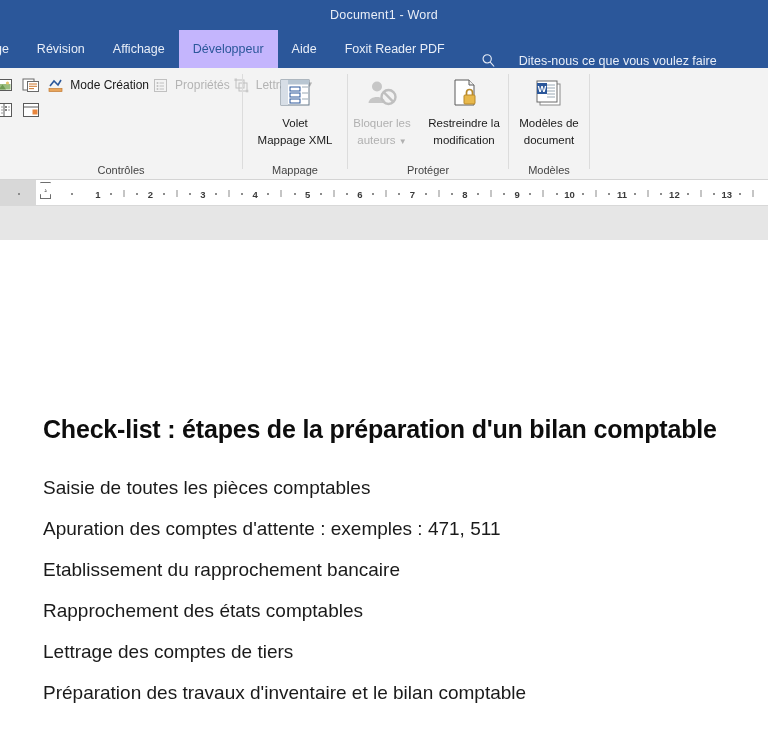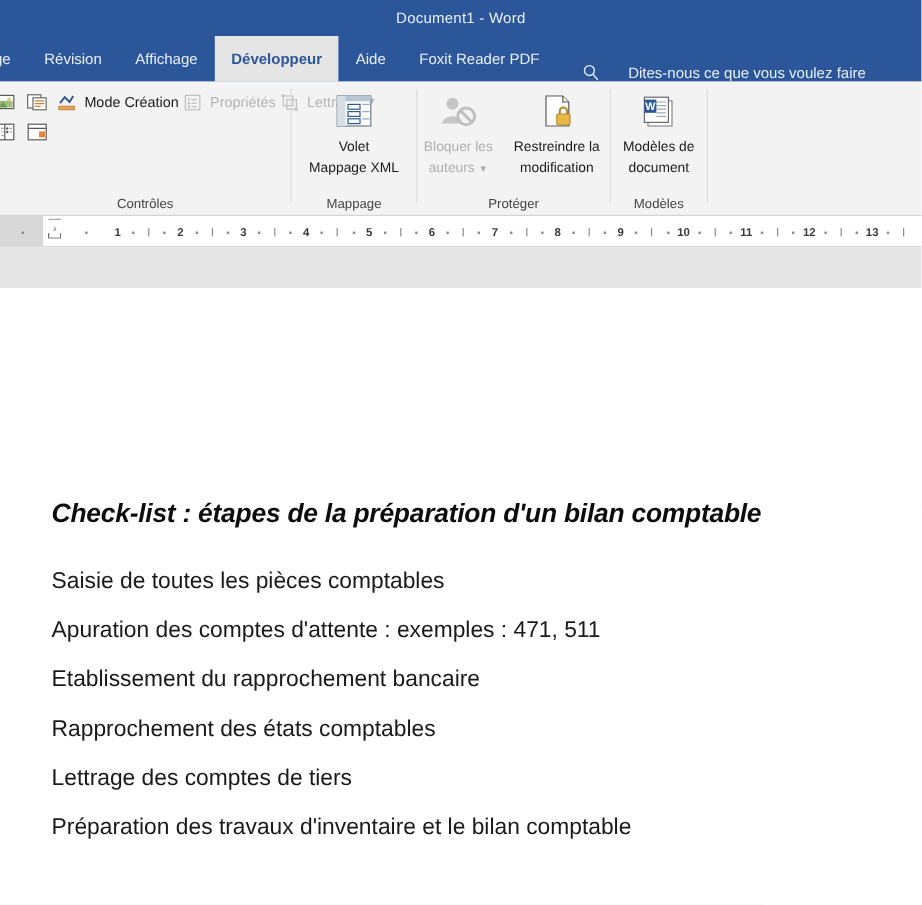--- a/index.html
+++ b/index.html
@@ -25,21 +25,21 @@
     background: #2b579a;
     display: flex; align-items: flex-end;
   }
   .tab {
     height: 38px; padding: 0 14px;
     display: flex; align-items: center;
     font-size: 12.5px; color: #e8eef8; white-space: nowrap;
   }
   .tab.first { padding-left: 0; margin-left: -12px; }
   .tab.active {
-    background: #e5e5e5; color: #2b579a; font-weight: bold;
+    background: #c4b5fd; color: #2b579a;
   }
   .searchbox {
     display: flex; align-items: center; gap: 23px;
     margin-left: 22px; color: #e8eef8; font-size: 12.5px; white-space: nowrap;
   }
   .search-glyph { width: 15px; height: 15px; display:block; }
 
   
   .ribbon {
     position: absolute; left: 0; top: 68px; width: 768px; height: 112px;
@@ -104,22 +104,22 @@
   .canvas {
     position: absolute; left: 0; top: 206px; width: 768px; height: 548px;
     background: #e6e6e6;
   }
   .page {
     position: absolute; left: 0; top: 34px; width: 768px; height: 514px;
     background: #ffffff;
   }
   .doc { position: absolute; left: 43px; top: 175px; width: 690px; }
   .doc h1 {
-    font-size: 22px; font-weight: bold; color: #0d0d0d;
-    letter-spacing: -.2px; margin-bottom: 34px; white-space: nowrap; font-style: italic;
+    font-size: 25px; font-weight: bold; color: #0d0d0d;
+    letter-spacing: -.2px; margin-bottom: 34px; white-space: nowrap;
   }
   .doc p {
     font-size: 19px; color: #1a1a1a; line-height: 1.0;
     margin-bottom: 22px; white-space: nowrap;
   }
   .doc p:last-child { margin-bottom: 0; }
 </style>
 </head>
 <body>
 

